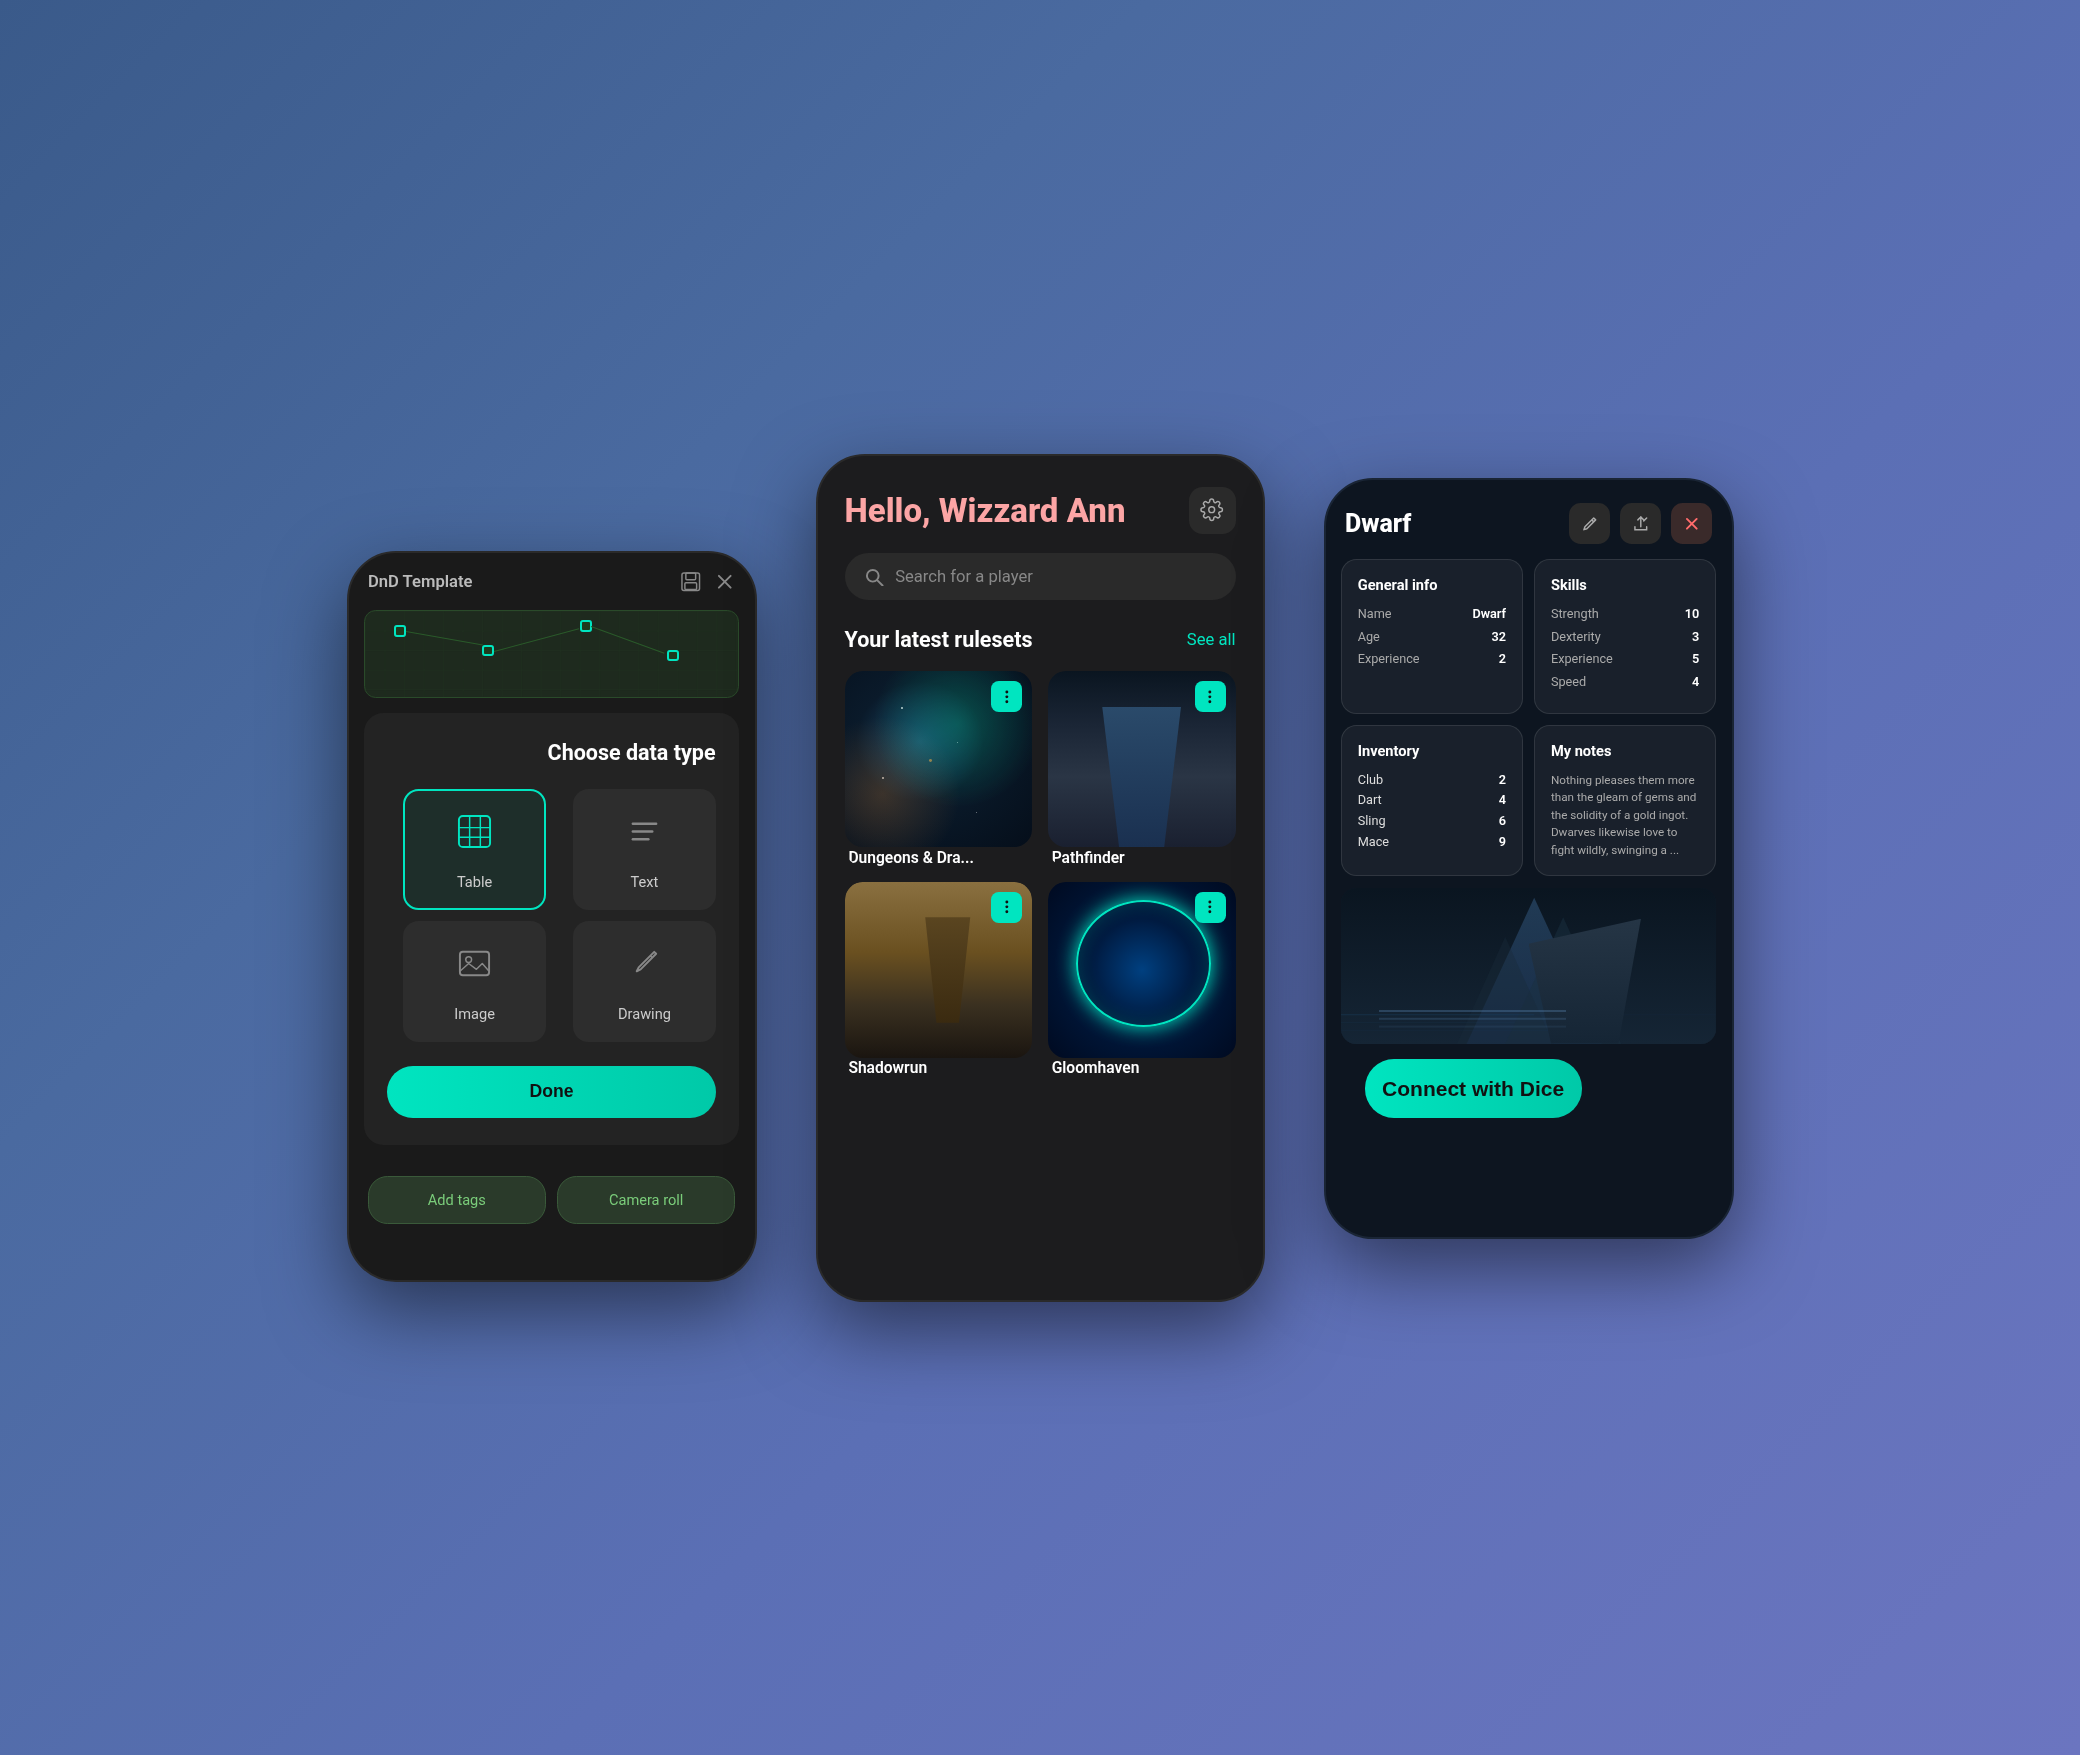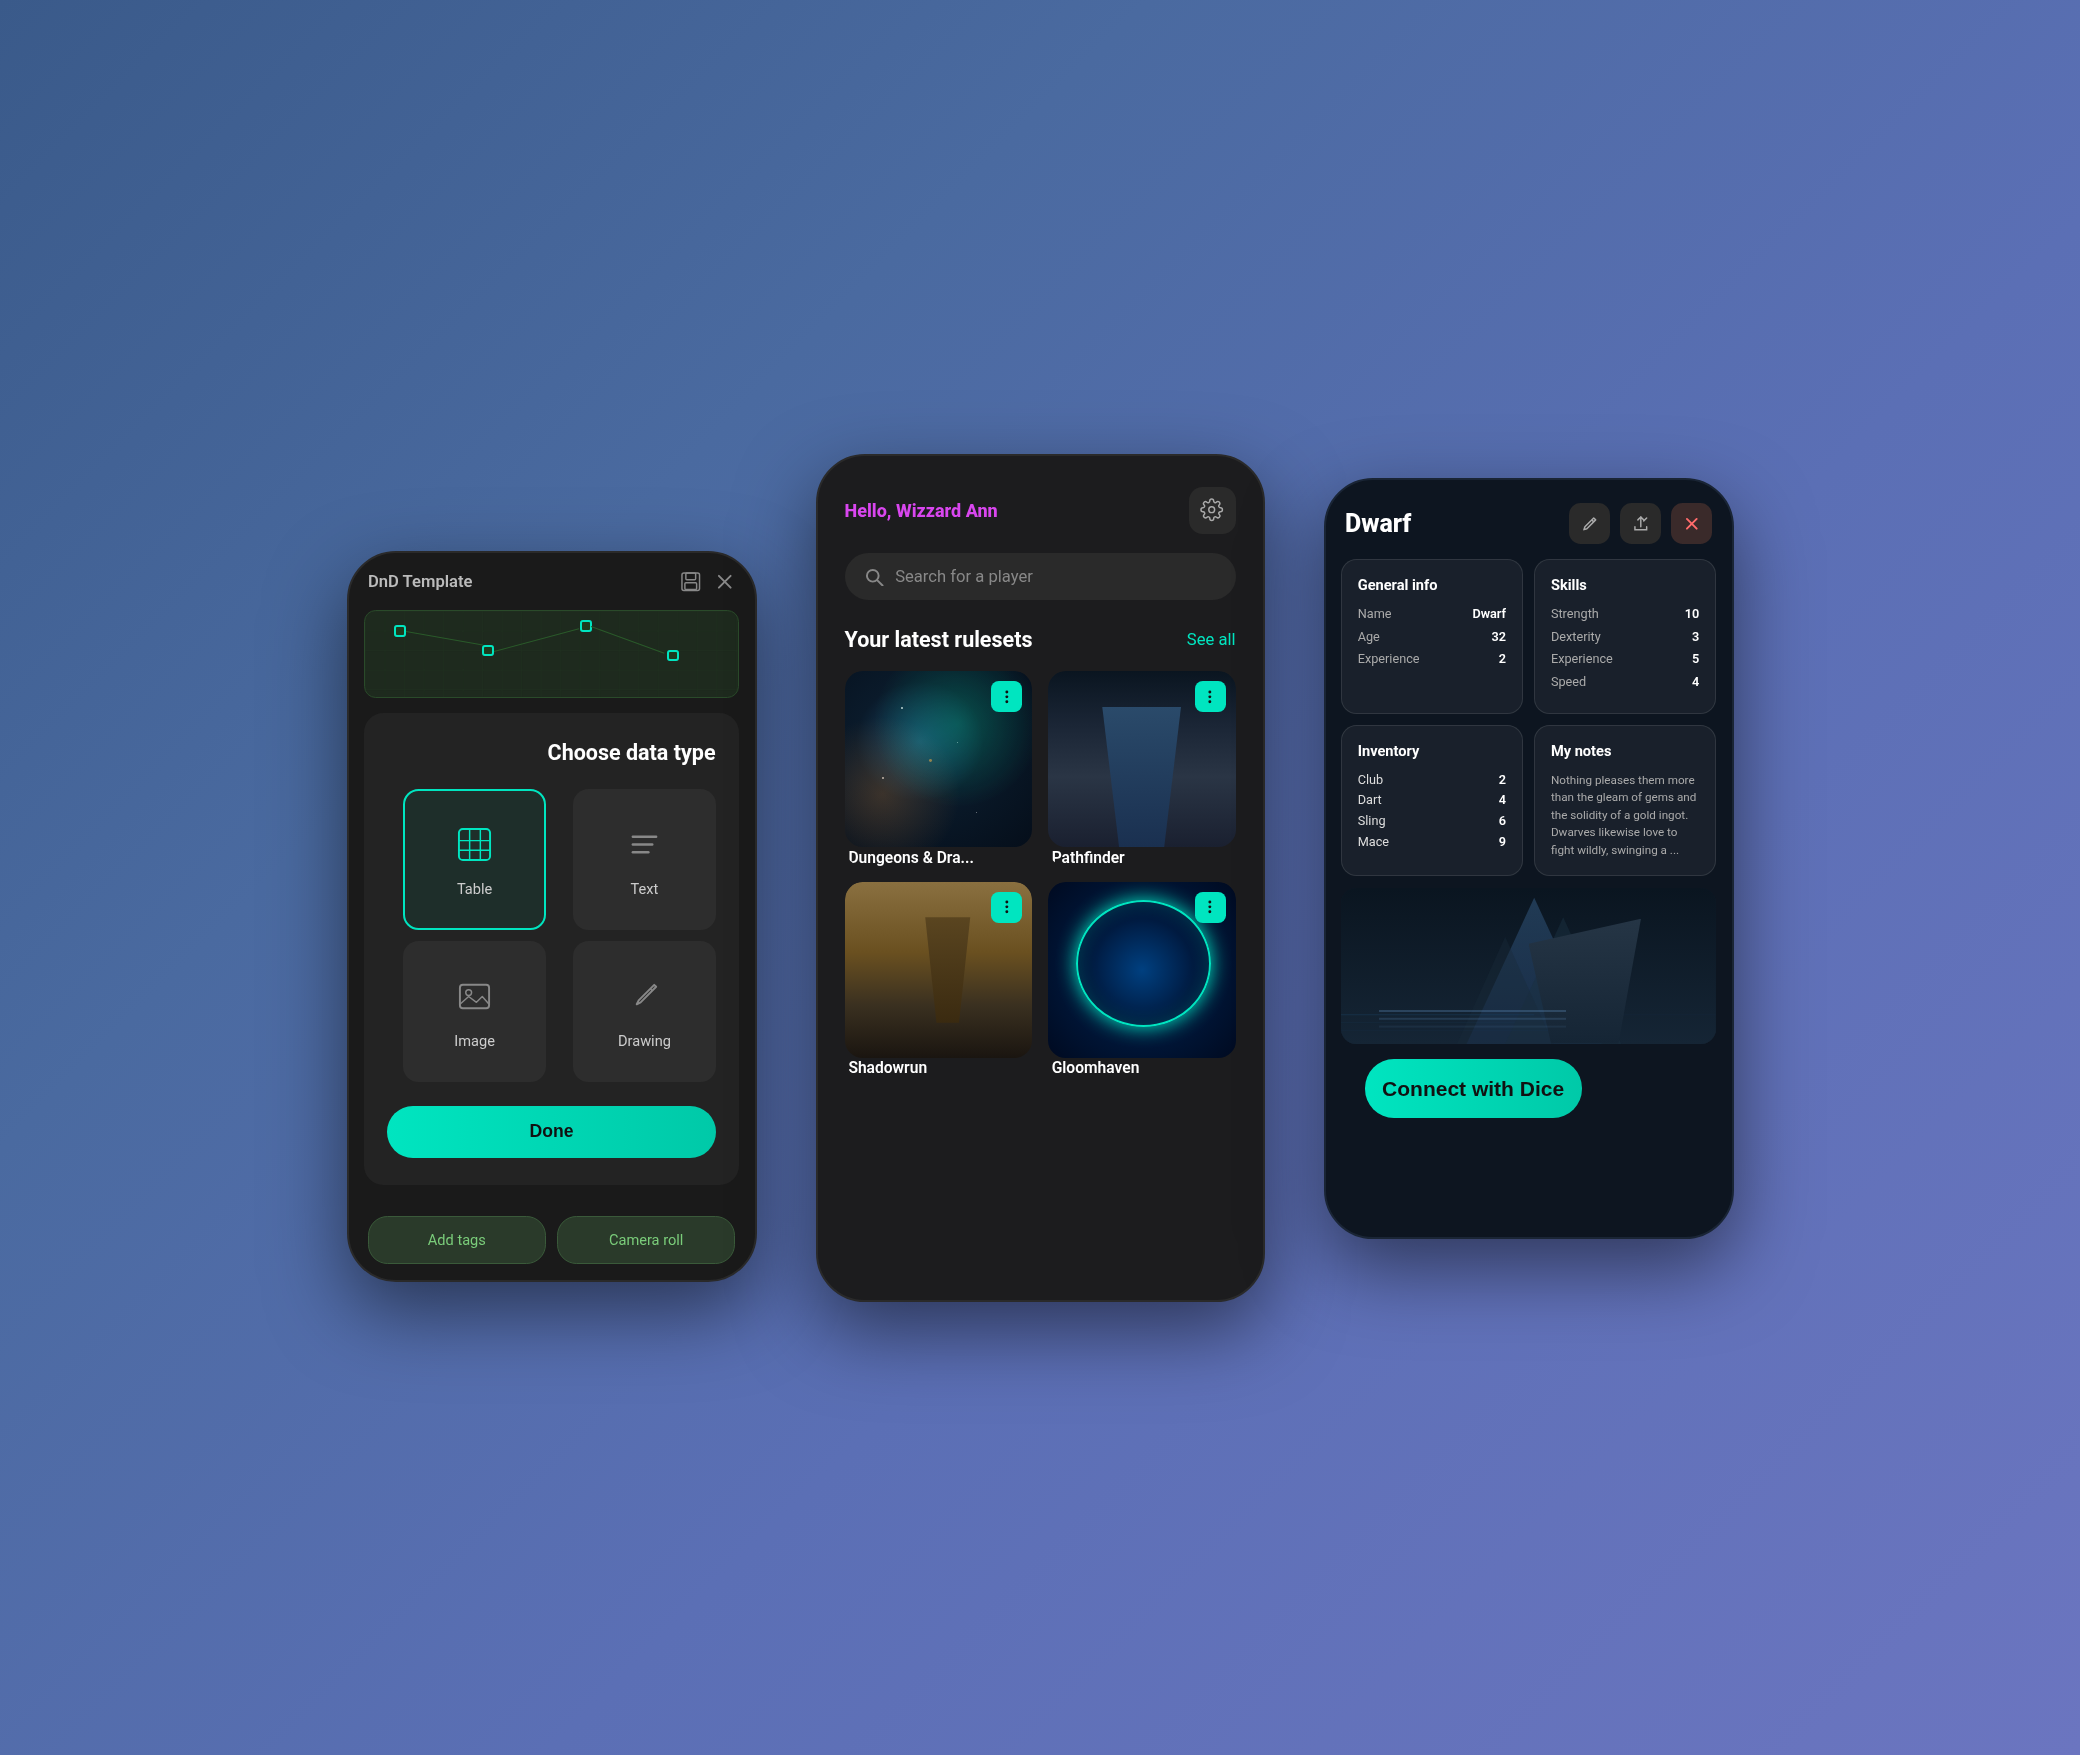--- a/index.html
+++ b/index.html
@@ -82,25 +82,25 @@
     .data-type-grid {
       display: grid;
       grid-template-columns: 1fr 1fr;
       gap: 11.7px;
       margin-bottom: 23.4px;
     }
 
     .data-type-item {
       background: #2d2d2d;
       border-radius: 15.6px;
-      padding: 30px;
+      padding: 17px;
       display: flex;
       flex-direction: column;
       align-items: center;
-      gap: 12px;
+      gap: 18px;
       cursor: pointer;
       border: 2px solid transparent;
       margin-left: 16px;
     }
 
     .data-type-item.selected {
       border-color: #00e5c0;
       background: #1e2e2a;
     }
 
@@ -157,22 +157,22 @@
     }
 
     .phone2-header {
       display: flex;
       align-items: center;
       justify-content: space-between;
       padding: 31px 27px 19.5px;
     }
 
     .phone2-title {
-      color: #d946ef;
-      font-size: 18px;
+      color: #fca5a5;
+      font-size: 33px;
       font-weight: 800;
     }
 
     .settings-btn {
       width: 47px;
       height: 47px;
       background: #2a2a2a;
       border-radius: 13.7px;
       display: flex;
       align-items: center;

